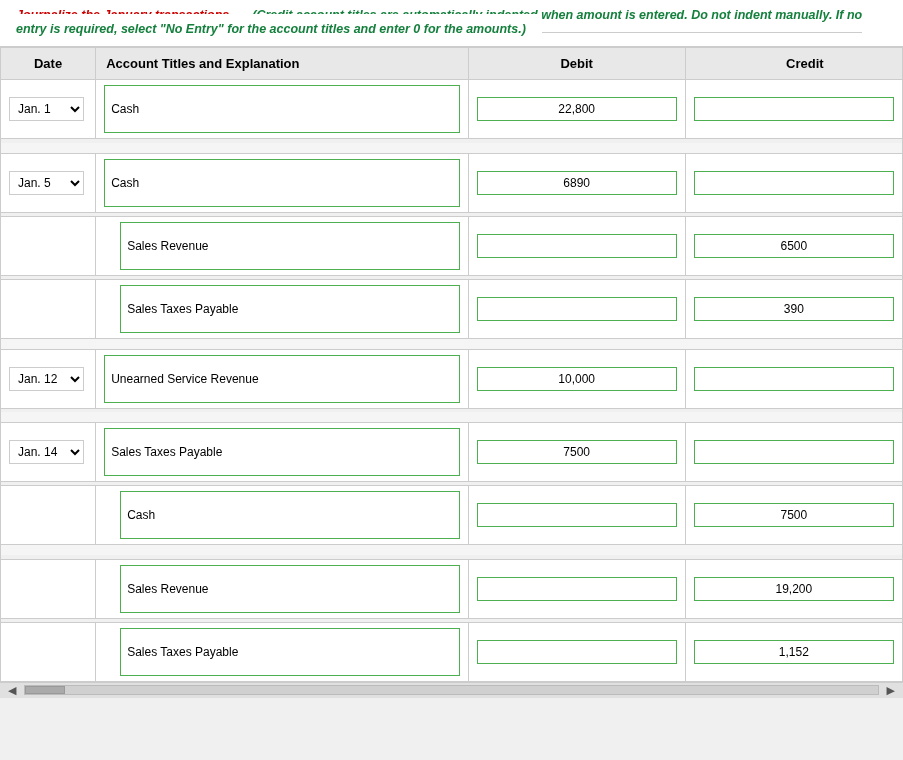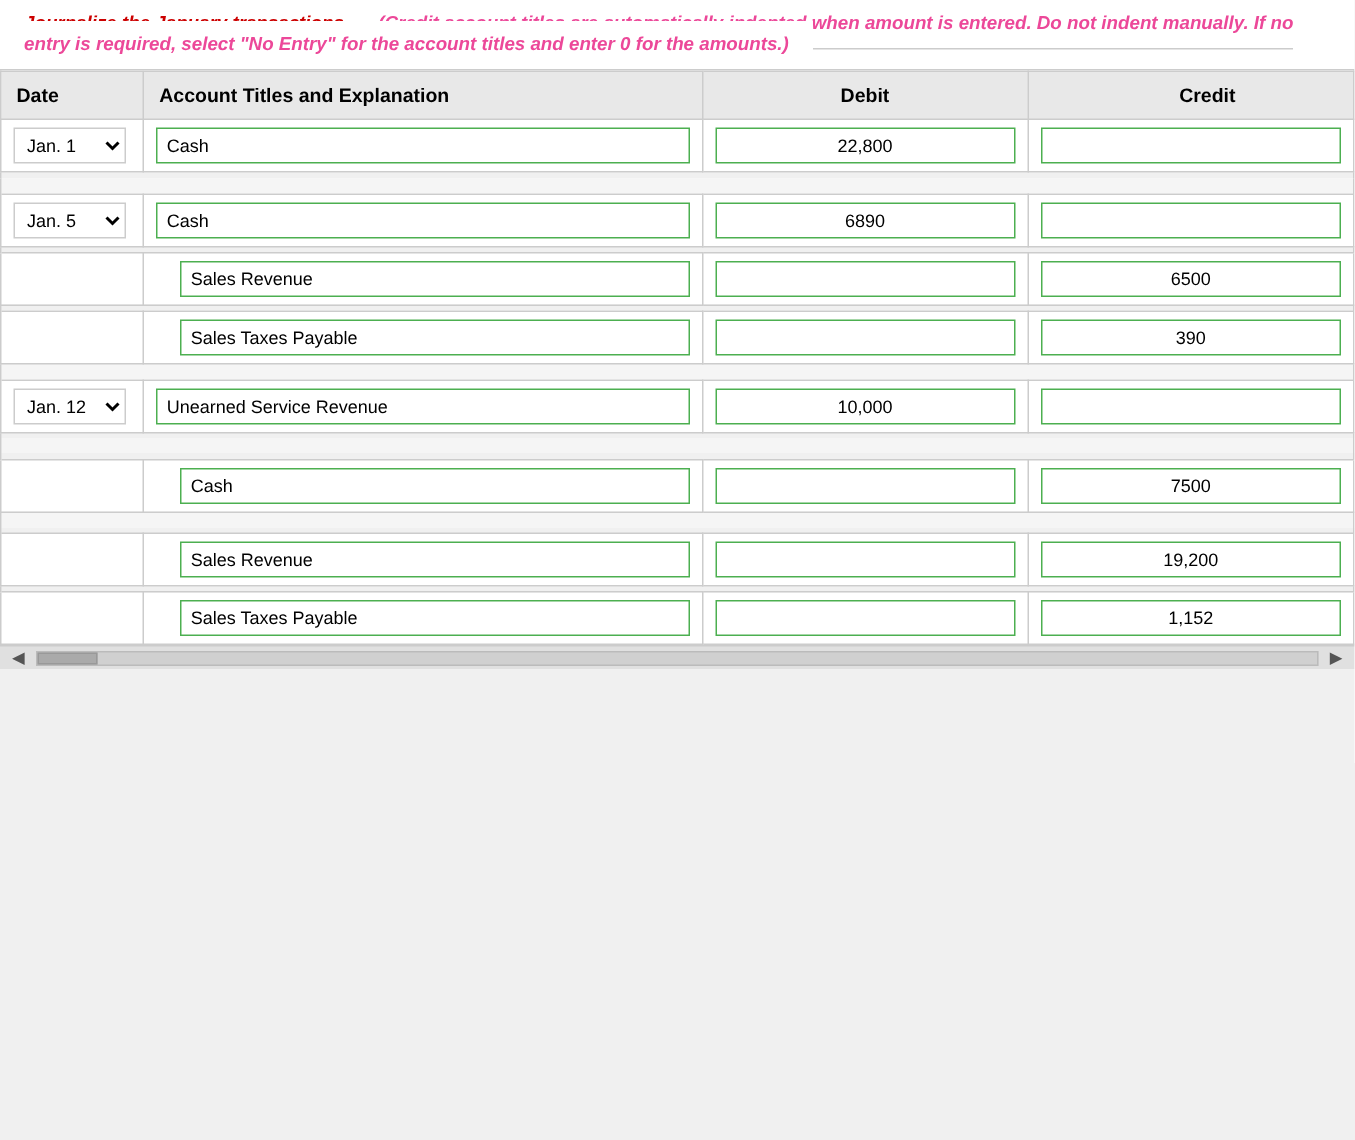--- a/index.html
+++ b/index.html
@@ -32,21 +32,21 @@
     }
     .journal-table thead tr th {
       background: #e8e8e8;
       border: 1px solid #ccc;
       padding: 8px 10px;
       font-weight: bold;
       font-size: 13px;
     }
     .journal-table thead tr th.date-col {
       width: 90px;
-      text-align: left;
+      text-align: center;
     }
     .journal-table thead tr th.acct-col {
       width: 360px;
       text-align: left;
     }
     .journal-table thead tr th.debit-col {
       width: 210px;
     }
     .journal-table thead tr th.credit-col {
       width: 210px;
@@ -73,21 +73,21 @@
     }
     .date-select {
       border: 1px solid #ccc;
       padding: 3px 4px;
       font-size: 12px;
       background: #fff;
       width: 75px;
     }
     .acct-input {
       border: 1px solid #4caf50;
-      padding: 4px 6px;
+      padding: 16px 6px;
       font-size: 12px;
       background: #fff;
       width: 100%;
       outline: none;
     }
     .amount-input {
       border: 1px solid #4caf50;
       padding: 4px 6px;
       font-size: 12px;
       background: #fff;
@@ -135,21 +135,21 @@
       border-left: 1px solid #ccc;
       border-right: 1px solid #ccc;
       border-top: none;
       border-bottom: none;
     }
   </style>
 </head>
 <body>
 
 <div class="instruction">
-  <span>Journalize the January transactions. </span><span class="instruction"><span style="color:#ec4899;font-style:italic;font-weight:bold;">(Credit account titles are automatically indented when amount is entered. Do not indent manually. If no entry is required, select "No Entry" for the account titles and enter 0 for the amounts.)</span></span>
+  <span>Journalize the January transactions. </span><span class="instruction"><span style="color:#15803d;font-style:italic;font-weight:bold;">(Credit account titles are automatically indented when amount is entered. Do not indent manually. If no entry is required, select "No Entry" for the account titles and enter 0 for the amounts.)</span></span>
 </div>
 
 <table class="journal-table">
   <thead>
     <tr>
       <th class="date-col">Date</th>
       <th class="acct-col">Account Titles and Explanation</th>
       <th class="debit-col">Debit</th>
       <th class="credit-col">Credit</th>
     </tr>
@@ -200,20 +200,26 @@
         <td class="debit-cell"><input type="text" class="amount-input" value="10,000" style=""></td>
         <td class="credit-cell"><input type="text" class="amount-input" style=""></td>
       </tr>
       <tr>
         <td colspan="4" style="height:4px;background:#f0f0f0;border-left:1px solid #ccc;border-right:1px solid #ccc;border-top:none;border-bottom:none;padding:0;"></td>
       </tr>
       <tr class="section-gap">
         <td colspan="4" style="height:6px;background:#f5f5f5;border-left:1px solid #ccc;border-right:1px solid #ccc;border-top:none;border-bottom:none;"></td>
       </tr>
       <tr>
+        <td class="date-cell"><select class="date-select"><option value="Jan. 1">Jan. 1</option><option value="Jan. 5">Jan. 5</option><option value="Jan. 12">Jan. 12</option><option value="Jan. 14" selected="">Jan. 14</option><option value="Jan. 20">Jan. 20</option></select></td>
+        <td class="acct-cell"><input type="text" class="acct-input" value="Sales Taxes Payable" style=""></td>
+        <td class="debit-cell"><input type="text" class="amount-input" value="7500" style=""></td>
+        <td class="credit-cell"><input type="text" class="amount-input" style=""></td>
+      </tr>
+      <tr>
         <td colspan="4" style="height:4px;background:#f0f0f0;border-left:1px solid #ccc;border-right:1px solid #ccc;border-top:none;border-bottom:none;padding:0;"></td>
       </tr>
       <tr>
         <td class="date-cell"></td>
         <td class="acct-cell indented"><input type="text" class="acct-input" value="Cash" style=""></td>
         <td class="debit-cell"><input type="text" class="amount-input" style=""></td>
         <td class="credit-cell"><input type="text" class="amount-input" value="7500" style=""></td>
       </tr>
       <tr class="section-gap">
         <td colspan="4" style="height:6px;background:#f5f5f5;border-left:1px solid #ccc;border-right:1px solid #ccc;border-top:none;border-bottom:none;"></td>

